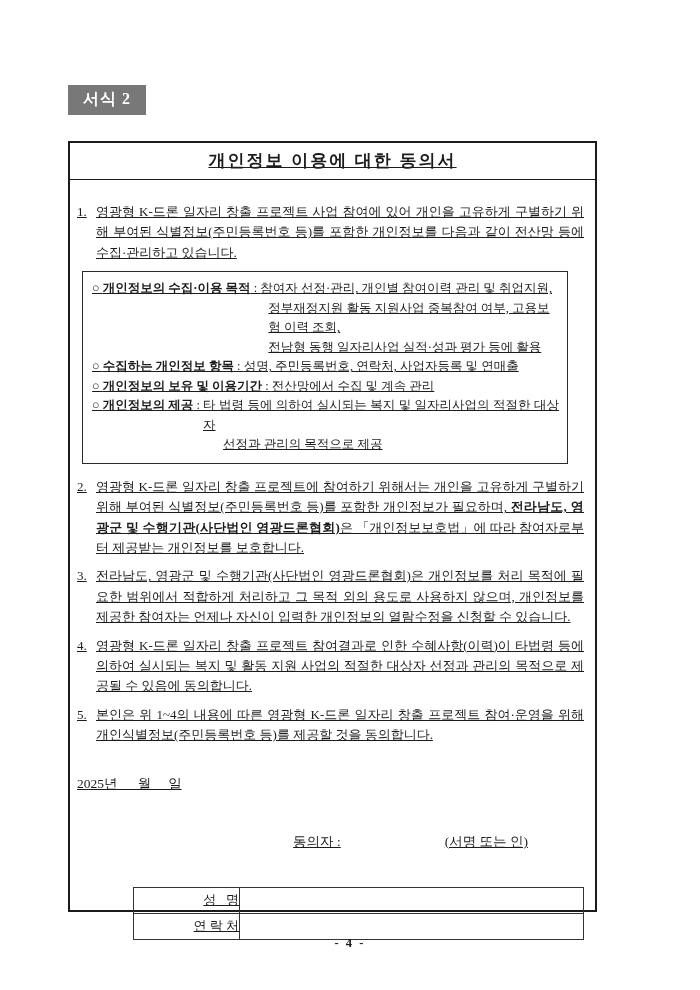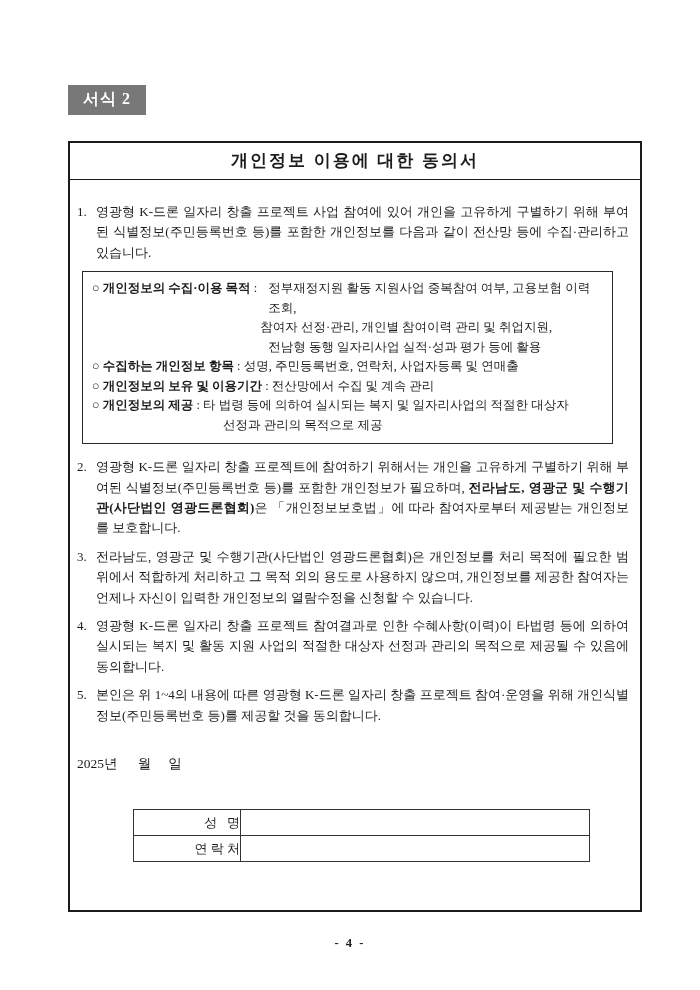--- a/index.html
+++ b/index.html
@@ -13,23 +13,24 @@
   }
   .badge {
     position: absolute; left: 68px; top: 85px;
     background: #787878; color: #ffffff;
     font-family: Liberation Serif, serif;
     font-weight: bold; font-size: 16px; letter-spacing: 1px;
     padding: 4px 15px 5px 15px;
   }
   .doc-box {
     position: absolute; left: 68px; top: 141px;
-    width: 574px; height: 771px;
+    width: 529px; height: 771px;
     border: 2px solid #1b1b1b;
     box-sizing: border-box;
+    text-decoration: underline;
   }
   .doc-title {
     border-bottom: 1px solid #1b1b1b;
     text-align: center;
     font-family: "Liberation Sans", "DejaVu Sans", sans-serif;
     font-weight: bold; font-size: 17px; letter-spacing: 2px;
     padding: 6px 0 7px 0;
   }
   .doc-body {
     padding: 22px 11px 0 7px;
@@ -97,22 +98,22 @@
 
     <div class="para">
       <span class="para-num">1.</span>
       <span class="para-text">영광형 K-드론 일자리 창출 프로젝트 사업 참여에 있어 개인을 고유하게 구별하기 위해 부여된 식별정보(주민등록번호 등)를 포함한 개인정보를 다음과 같이 전산망 등에 수집·관리하고 있습니다.</span>
     </div>
 
     <div class="notice-box">
       <div class="notice-item">
         <span class="notice-head"><span>○ </span><span class="nlabel">개인정보의 수집·이용 목적</span><span> : </span></span>
         <span class="notice-content">
+          <span class="notice-line">참여자 선정·관리, 개인별 참여이력 관리 및 취업지원,</span>
           <span class="notice-line nl-ind">정부재정지원 활동 지원사업 중복참여 여부, 고용보험 이력 조회,</span>
-          <span class="notice-line">참여자 선정·관리, 개인별 참여이력 관리 및 취업지원,</span>
           <span class="notice-line nl-ind">전남형 동행 일자리사업 실적·성과 평가 등에 활용</span>
         </span>
       </div>
       <div class="notice-item">
         <span class="notice-head"><span>○ </span><span class="nlabel">수집하는 개인정보 항목</span><span> : </span></span>
         <span class="notice-content">
           <span class="notice-line">성명, 주민등록번호, 연락처, 사업자등록 및 연매출</span>
         </span>
       </div>
       <div class="notice-item">
@@ -145,20 +146,24 @@
       <span class="para-text">영광형 K-드론 일자리 창출 프로젝트 참여결과로 인한 수혜사항(이력)이 타법령 등에 의하여 실시되는 복지 및 활동 지원 사업의 적절한 대상자 선정과 관리의 목적으로 제공될 수 있음에 동의합니다.</span>
     </div>
 
     <div class="para">
       <span class="para-num">5.</span>
       <span class="para-text">본인은 위 1~4의 내용에 따른 영광형 K-드론 일자리 창출 프로젝트 참여·운영을 위해 개인식별정보(주민등록번호 등)를 제공할 것을 동의합니다.</span>
     </div>
 
     <div class="date-line">2025년      월     일</div>
 
+    <div class="sig-row">
+      <span class="sig-label">동의자 :</span>
+      <span class="sig-hint">(서명 또는 인)</span>
+    </div>
 
     <table class="info-table">
       <tbody>
         <tr>
           <td class="cell-label">성   명</td>
           <td class="cell-value"></td>
         </tr>
         <tr>
           <td class="cell-label">연 락 처</td>
           <td class="cell-value"></td>

